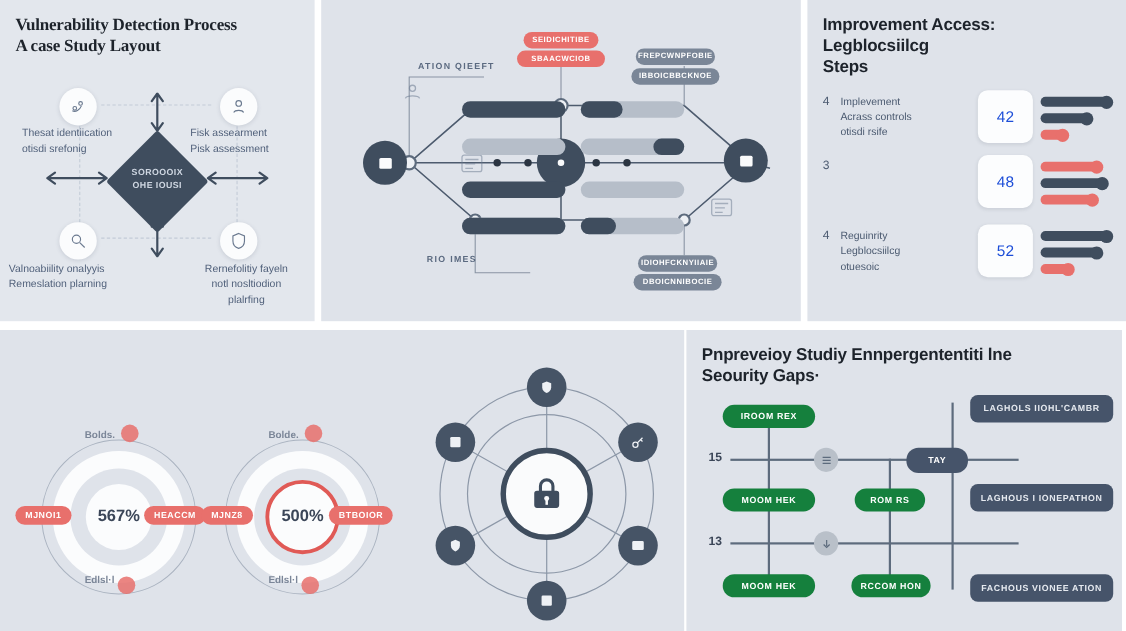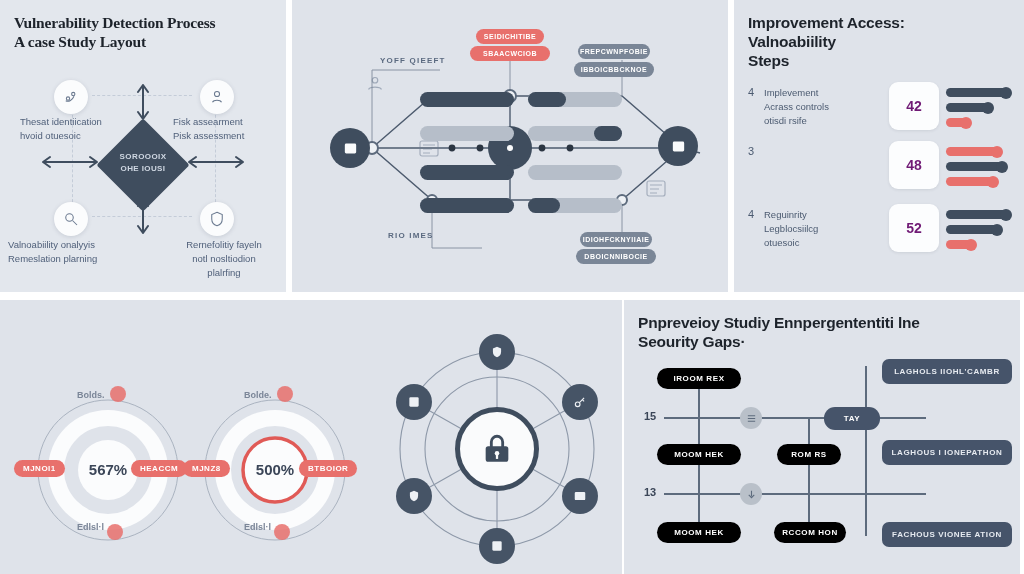--- a/index.html
+++ b/index.html
@@ -96,21 +96,21 @@
   .step-row { position: absolute; display: flex; align-items: flex-start; }
   .step-num { font-size: 11px; color: #4b5a70; width: 16px; flex: none; }
   .step-txt {
     font-size: 9.5px; color: #4b5a70; line-height: 1.45;
     white-space: pre-line; width: 100px;
   }
   .step-card {
     position: absolute;
     background: #fcfdfe; border-radius: 9px;
     display: flex; align-items: center; justify-content: center;
-    font-size: 14px; font-weight: bold; color: #701a75;
+    font-size: 14px; font-weight: normal; color: #1d4ed8;
     box-shadow: 0 1px 3px rgba(70,82,100,.12);
   }
   .hbar { position: absolute; height: 9px; border-radius: 5px; }
   .hbar.dark { background: #3f4d5e; }
   .hbar.red  { background: #e8706c; }
   .hbar::after {
     content:''; position:absolute; right:-1px; top:-1.5px;
     width:12px; height:12px; border-radius:50%; background:inherit;
   }
   .donut-val {
@@ -138,21 +138,21 @@
 
   
   .tl-axis { position: absolute; background: #5d6b7d; }
   .tl-num { position: absolute; font-size: 11px; font-weight: bold; color: #3b4658; }
   .tl-pill {
     position: absolute; border-radius: 11px;
     font-size: 8px; font-weight: bold; color: #fff;
     display:flex; align-items:center; justify-content:center;
     letter-spacing: .6px; white-space: nowrap;
   }
-  .tl-pill.red  { background: #000000; }
+  .tl-pill.red  { background: #15803d; }
   .tl-pill.dark { background: #46546a; }
   .tl-block {
     position: absolute; background: #46546a; border-radius: 7px;
     font-size: 8px; font-weight: bold; color: #e6eaf0;
     display:flex; align-items:center; justify-content:center;
     letter-spacing: .6px; white-space: nowrap;
   }
   .tl-knob {
     position: absolute; width: 22px; height: 22px; border-radius: 50%;
     background: #b9c0c9; display:flex; align-items:center; justify-content:center;
@@ -191,21 +191,21 @@
 OHE IOUSI</div>
 
     <div class="node-ic" style="left:54px;top:80px;">
       <svg width="18" height="18" viewBox="0 0 24 24" fill="none" stroke="#6b7a90" stroke-width="1.4">
         <path d="M5 17c4 2 9-1 11-6"></path>
           <circle cx="8" cy="14" r="2.2"></circle>
           <circle cx="15" cy="8" r="2.2"></circle>
       </svg>
     </div>
     <div class="node-lbl" style="left:20px;top:115px;width:115px;">Thesat identiication
-hvoid otuesoic</div>
+otisdi srefonig</div>
 
     <div class="node-ic" style="left:200px;top:80px;">
       <svg width="18" height="18" viewBox="0 0 24 24" fill="none" stroke="#6b7a90" stroke-width="1.4">
         <circle cx="12" cy="8" r="3.4"></circle>
           <path d="M6 19c1.5-3.4 10.5-3.4 12 0"></path>
       </svg>
     </div>
     <div class="node-lbl" style="left:173px;top:115px;width:115px;">Fisk assearment
 Pisk assessment</div>
 
@@ -317,27 +317,27 @@
       <div class="barfill" style="left:0;top:0;width:34%;"></div>
     </div>
 
     <div class="pill red" style="left:184px;top:29px;width:68px;height:15px;">SEIDICHITIBE</div>
     <div class="pill red" style="left:178px;top:46px;width:80px;height:15px;">SBAACWCIOB</div>
     <div class="pill gray" style="left:286px;top:44px;width:72px;height:15px;">FREPCWNPFOBIE</div>
     <div class="pill gray" style="left:282px;top:62px;width:80px;height:15px;">IBBOICBBCKNOE</div>
     <div class="pill gray" style="left:288px;top:232px;width:72px;height:15px;">IDIOHFCKNYIIAIE</div>
     <div class="pill gray" style="left:284px;top:249px;width:80px;height:15px;">DBOICNNIBOCIE</div>
 
-    <div class="vlabel" style="left:88px;top:56px;">YOFF QIEEFT</div>
+    <div class="vlabel" style="left:88px;top:56px;">ATION QIEEFT</div>
     <div class="vlabel" style="left:96px;top:231px;">RIO IMES</div>
   </div>
 
   <div class="panel" style="left:734px;top:0;width:290px;height:292px;">
     <div class="ptitle" style="left:14px;top:14px;font-size:15.5px;">Improvement Access:
-Valnoabiility
+Legblocsiilcg
 Steps</div>
 
     <div class="step-row" style="left:14px;top:86px;">
       <div class="step-num">4</div>
       <div class="step-txt">Implevement
 Acrass controls
 otisdi rsife</div>
     </div>
     <div class="step-card" style="left:155px;top:82px;width:50px;height:48px;">42</div>
     <div class="hbar dark" style="left:212px;top:88px;width:65px;"></div>

